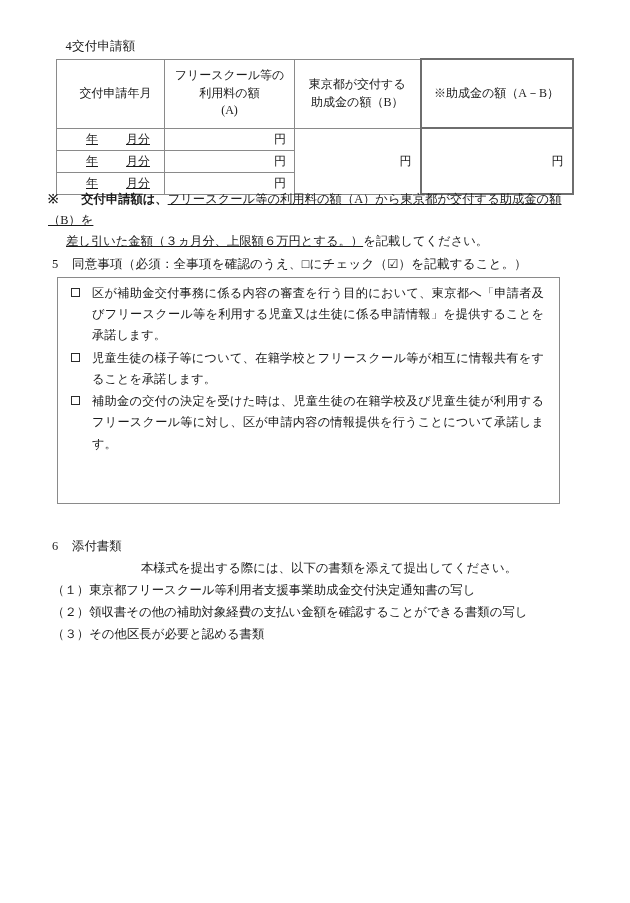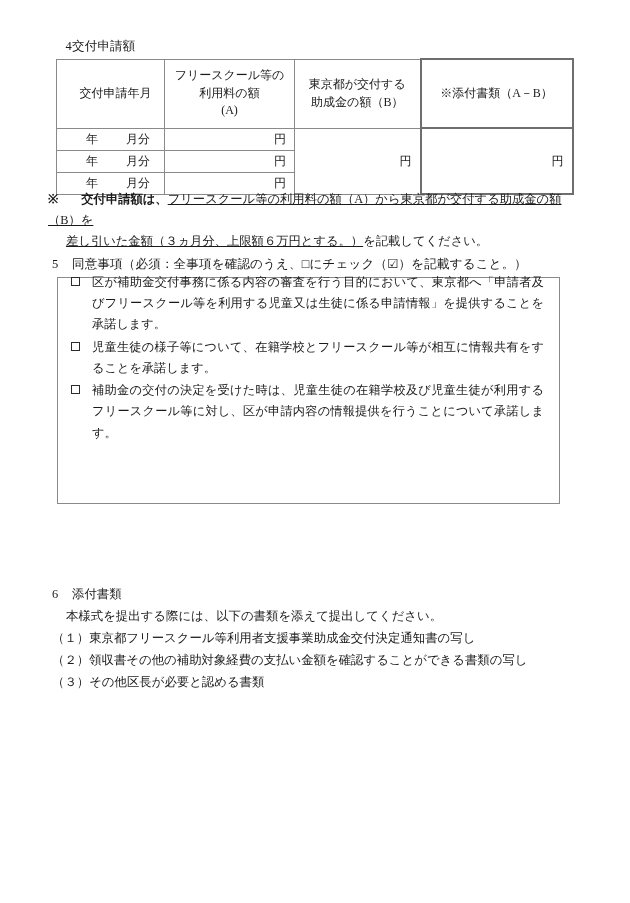--- a/index.html
+++ b/index.html
@@ -60,20 +60,21 @@
 
   td.emph {
     border: 2px solid #6e6e6e !important;
   }
 
   .ym-row {
     height: 21px;
     text-align: right;
     padding-right: 14px !important;
     white-space: nowrap;
+    text-decoration: underline;
   }
   .ym-row .yr { margin-right: 28px; }
 
   .yen-cell {
     text-align: right;
     padding-right: 8px !important;
     height: 21px;
   }
   .yen-big {
     text-align: right;
@@ -103,21 +104,21 @@
     left: 57px;
     top: 277px;
     width: 503px;
     height: 227px;
     border: 1px solid #8a8a8a;
     box-sizing: border-box;
   }
   #consent-list {
     position: absolute;
     left: 57px;
-    top: 272px;
+    top: 283px;
     width: 503px;
     box-sizing: border-box;
     padding: 0 16px 0 14px;
   }
   .consent-item {
     display: flex;
     align-items: flex-start;
     font-size: 12.2px;
     line-height: 1.74;
     margin-bottom: 1px;
@@ -137,23 +138,22 @@
   }
 
   
   #attach-block {
     position: absolute;
     left: 52px;
     top: 535px;
     width: 540px;
     font-size: 12.4px;
     line-height: 1.78;
-    margin-top: 48px;
-  }
-  #attach-lead { padding-left: 14px; }
+  }
+  #attach-lead { padding-left: 14px; text-align: center; }
   .attach-item { white-space: nowrap; }
 </style>
 </head>
 <body>
 
 <div class="page">
 
   <div class="sec-heading" style="left:52px; top:38px;text-align:right;">
     <span class="sec-num">4</span><span>交付申請額</span>
   </div>
@@ -170,21 +170,21 @@
         <td class="head" style="height:62px;padding-left:12px;">交付申請年月</td>
         <td class="head">
           <div>フリースクール等の</div>
           <div>利用料の額</div>
           <div class="ascii">(A)</div>
         </td>
         <td class="head">
           <div>東京都が交付する</div>
           <div>助成金の額（B）</div>
         </td>
-        <td class="head emph">※添付書類（A－B）</td>
+        <td class="head emph">※助成金の額（A－B）</td>
       </tr>
 
       <tr>
         <td class="ym-row">
           <span class="yr">年</span><span>月分</span>
         </td>
         <td class="yen-cell">円</td>
         <td class="yen-big" rowspan="3">円</td>
         <td class="yen-big emph" rowspan="3">円</td>
       </tr>

